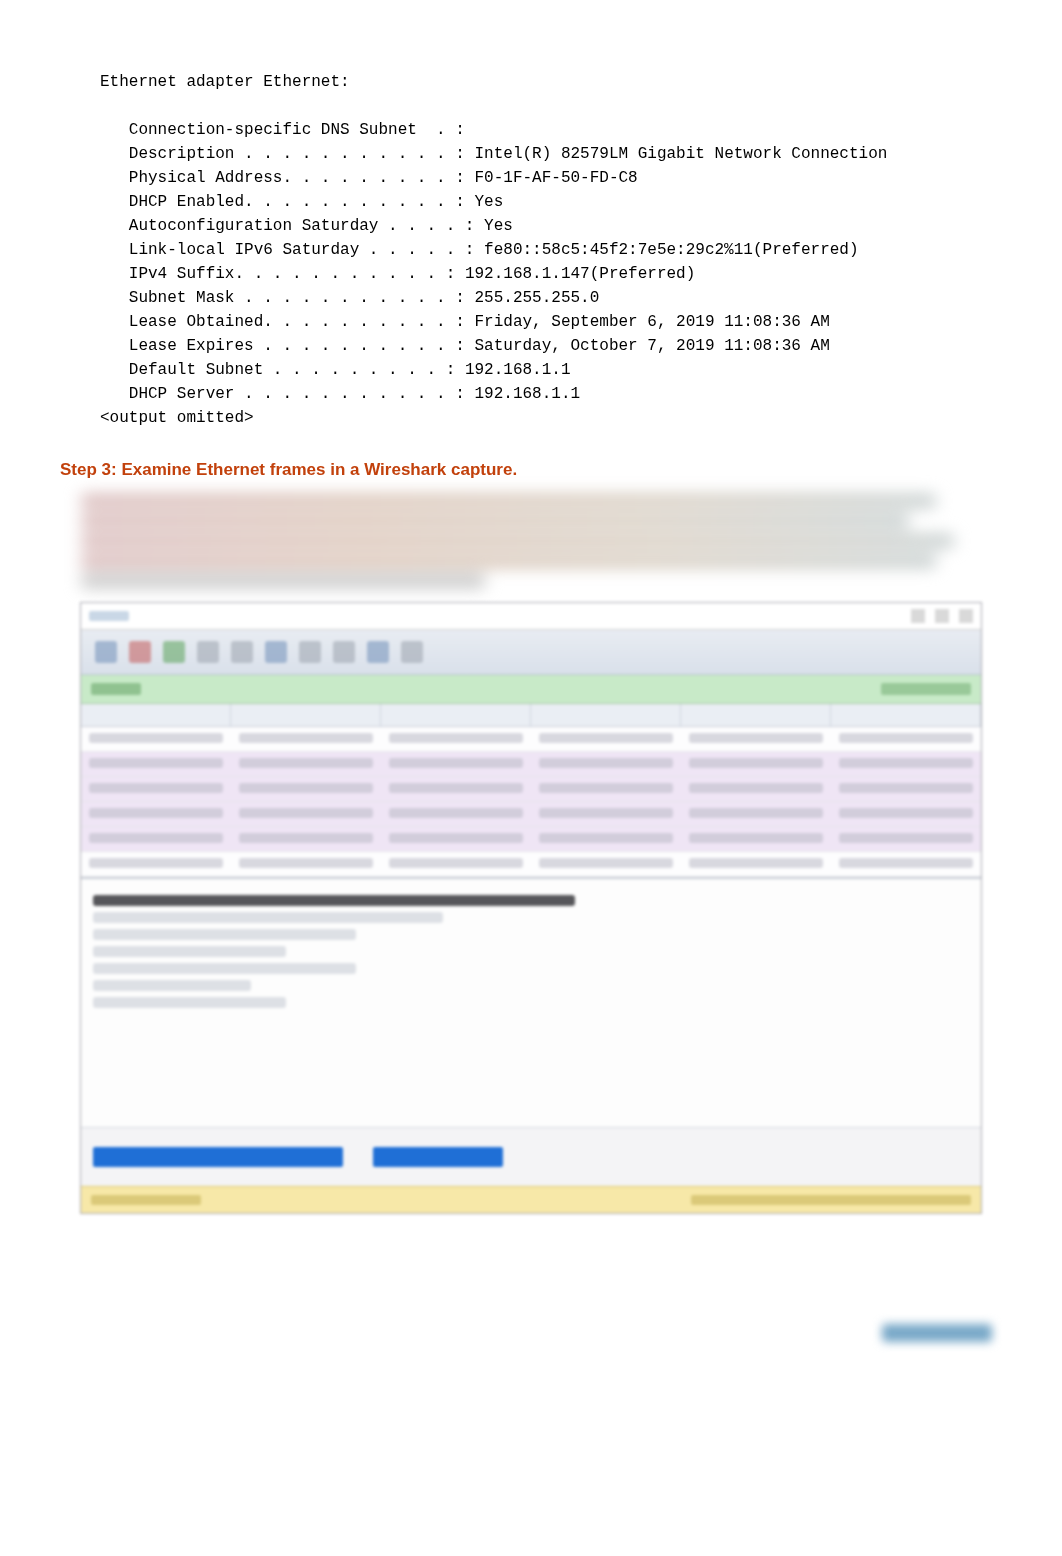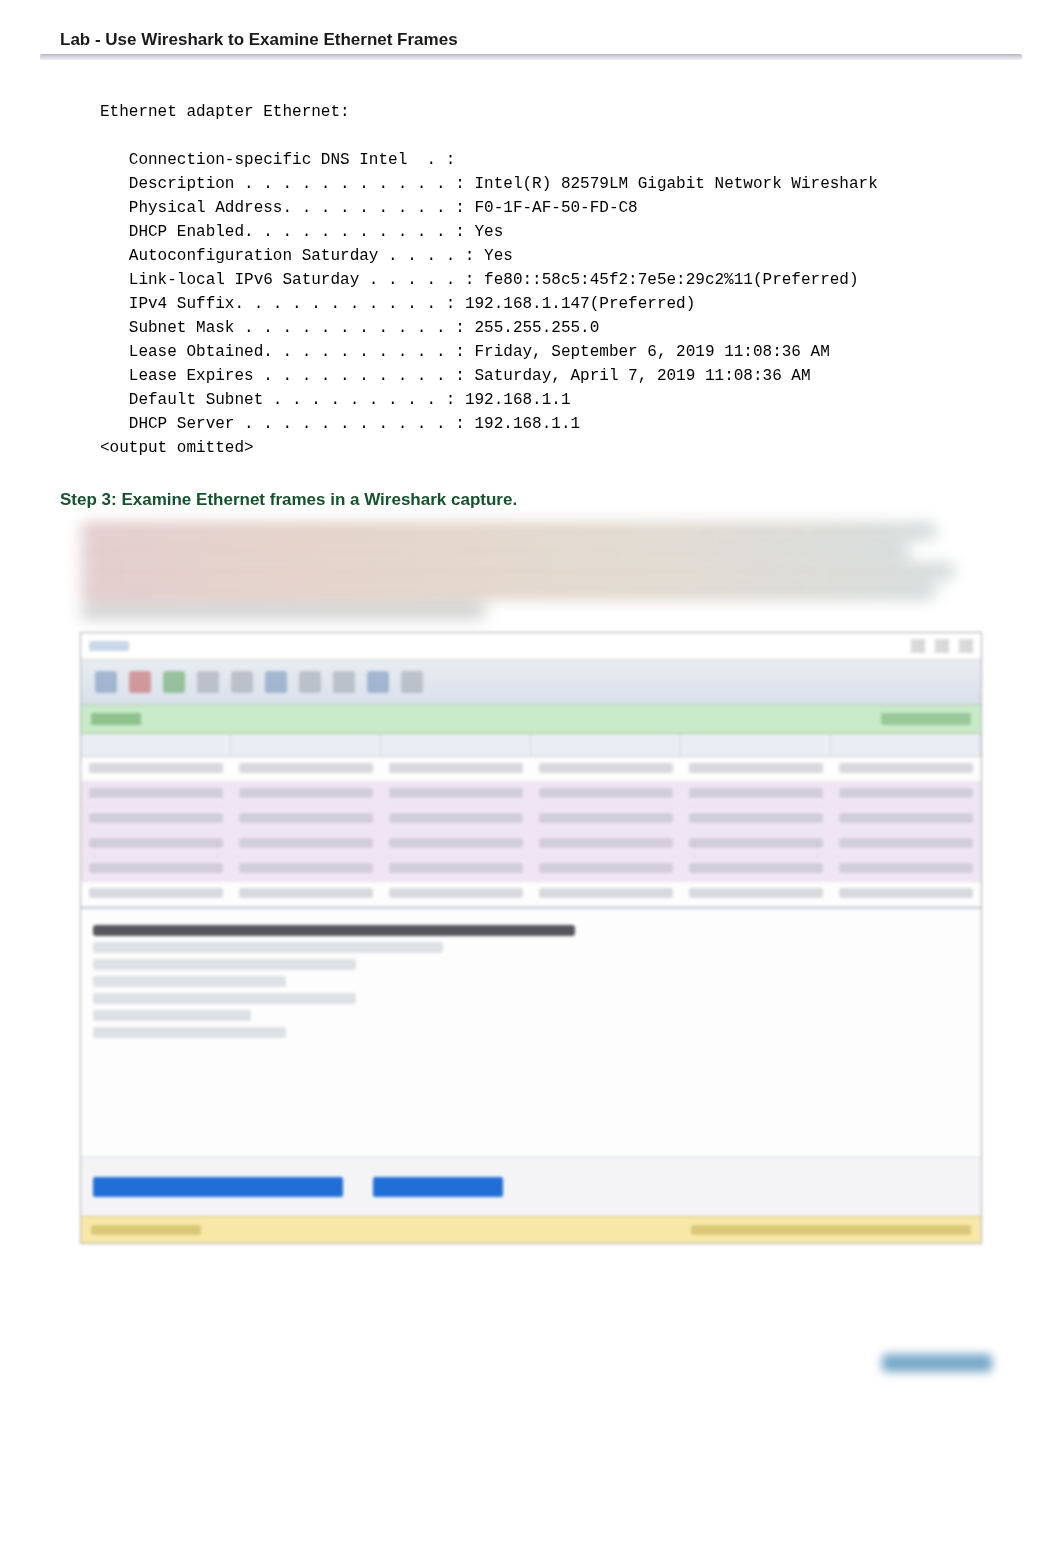--- a/index.html
+++ b/index.html
@@ -32,21 +32,21 @@
     font-size: 16px;
     line-height: 1.5;
     white-space: pre;
     color: #000;
     margin: 40px 0 30px 60px;
   }
   .step-heading {
     font-size: 17px;
     font-weight: bold;
     margin: 18px 0 14px 20px;
-    color: #14532d;
+    color: #c2410c;
   }
   .blurred-section {
     margin: 0 40px 0 40px;
   }
   .blur-text-block {
     filter: blur(8px);
     margin-bottom: 14px;
   }
   .blur-line {
     height: 14px;
@@ -173,37 +173,33 @@
   }
   .footer-blur .fb {
     width:110px;height:18px;background:#78a8c8;filter:blur(5px);border-radius:4px;
   }
 </style>
 </head>
 <body>
 
 <div class="page">
 
-  <div class="header-bar">
-    <div class="header-title">Lab - Use Wireshark to Examine Ethernet Frames</div>
-    <div class="header-rule"></div>
-  </div>
 
   <div class="terminal-block"><span>Ethernet adapter Ethernet:</span>
 
-   <span>Connection-specific DNS Intel  . :</span> <span></span>
-   <span>Description . . . . . . . . . . . :</span> <span>Intel(R) 82579LM Gigabit Network Wireshark</span>
+   <span>Connection-specific DNS Subnet  . :</span> <span></span>
+   <span>Description . . . . . . . . . . . :</span> <span>Intel(R) 82579LM Gigabit Network Connection</span>
    <span>Physical Address. . . . . . . . . :</span> <span>F0-1F-AF-50-FD-C8</span>
    <span>DHCP Enabled. . . . . . . . . . . :</span> <span>Yes</span>
    <span>Autoconfiguration Saturday . . . . :</span> <span>Yes</span>
    <span>Link-local IPv6 Saturday . . . . . :</span> <span>fe80::58c5:45f2:7e5e:29c2%11(Preferred)</span>
    <span>IPv4 Suffix. . . . . . . . . . . :</span> <span>192.168.1.147(Preferred)</span>
    <span>Subnet Mask . . . . . . . . . . . :</span> <span>255.255.255.0</span>
    <span>Lease Obtained. . . . . . . . . . :</span> <span>Friday, September 6, 2019 11:08:36 AM</span>
-   <span>Lease Expires . . . . . . . . . . :</span> <span>Saturday, April 7, 2019 11:08:36 AM</span>
+   <span>Lease Expires . . . . . . . . . . :</span> <span>Saturday, October 7, 2019 11:08:36 AM</span>
    <span>Default Subnet . . . . . . . . . :</span> <span>192.168.1.1</span>
    <span>DHCP Server . . . . . . . . . . . :</span> <span>192.168.1.1</span>
 <span>&lt;output omitted&gt;</span></div>
 
   <div class="step-heading">Step 3: Examine Ethernet frames in a Wireshark capture.</div>
 
   <div class="blurred-section">
 
     <div class="blur-text-block">
       <div class="blur-line w95"></div>

